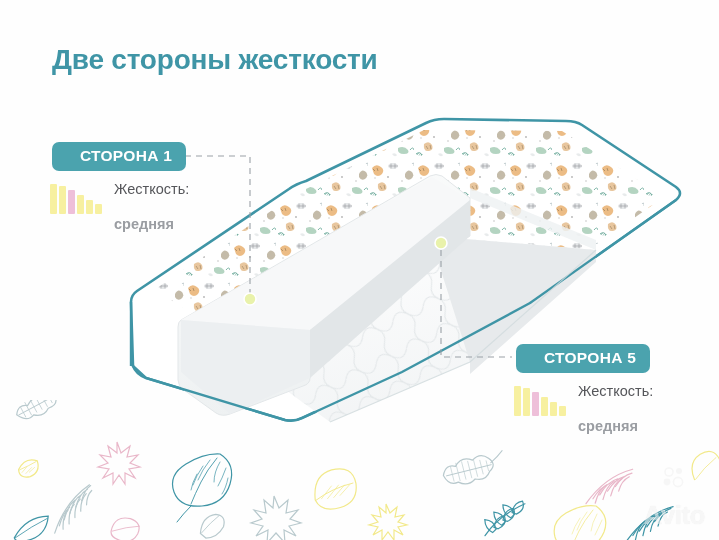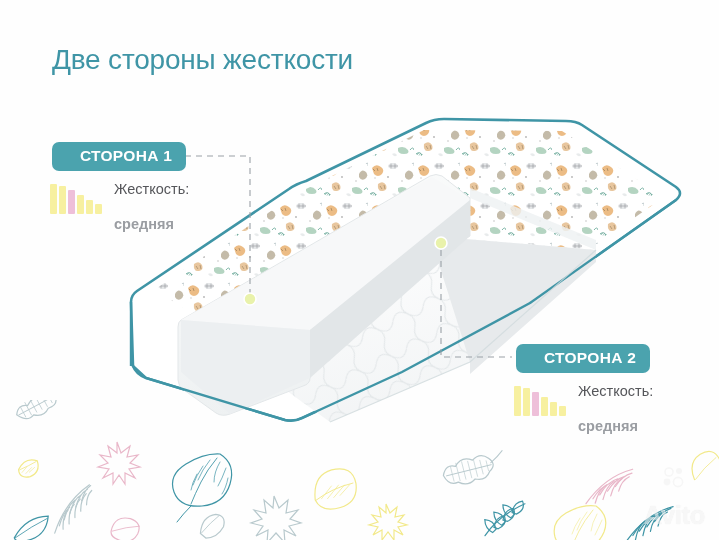--- a/index.html
+++ b/index.html
@@ -24,21 +24,21 @@
     background: #fefefe;
     overflow: hidden;
   }
 
   
   .page-title {
     position: absolute;
     left: 52px;
     top: 44px;
     font-size: 28px;
-    font-weight: normal;
+    font-weight: bold;
     color: #3f95a6;
     letter-spacing: -0.2px;
     white-space: nowrap;
   }
 
   
   .artwork {
     position: absolute;
     left: 0;
     top: 0;
@@ -290,21 +290,21 @@
       <div class="bar" style="height:19px;background:#f7f0a0;"></div>
       <div class="bar" style="height:14px;background:#f7f0a0;"></div>
       <div class="bar" style="height:10px;background:#f7f0a0;"></div>
     </div>
     <div class="hardness-text">
       <div class="hardness-label">Жесткость:</div>
       <div class="hardness-value">средняя</div>
     </div>
   </div>
 
-  <div class="badge badge-2">СТОРОНА 2</div>
+  <div class="badge badge-2">СТОРОНА 5</div>
 
   <div class="hardness hardness-2">
     <div class="bars">
       <div class="bar" style="height:30px;background:#f7f0a0;"></div>
       <div class="bar" style="height:28px;background:#f7f0a0;"></div>
       <div class="bar" style="height:24px;background:#eebfd9;"></div>
       <div class="bar" style="height:19px;background:#f7f0a0;"></div>
       <div class="bar" style="height:14px;background:#f7f0a0;"></div>
       <div class="bar" style="height:10px;background:#f7f0a0;"></div>
     </div>

